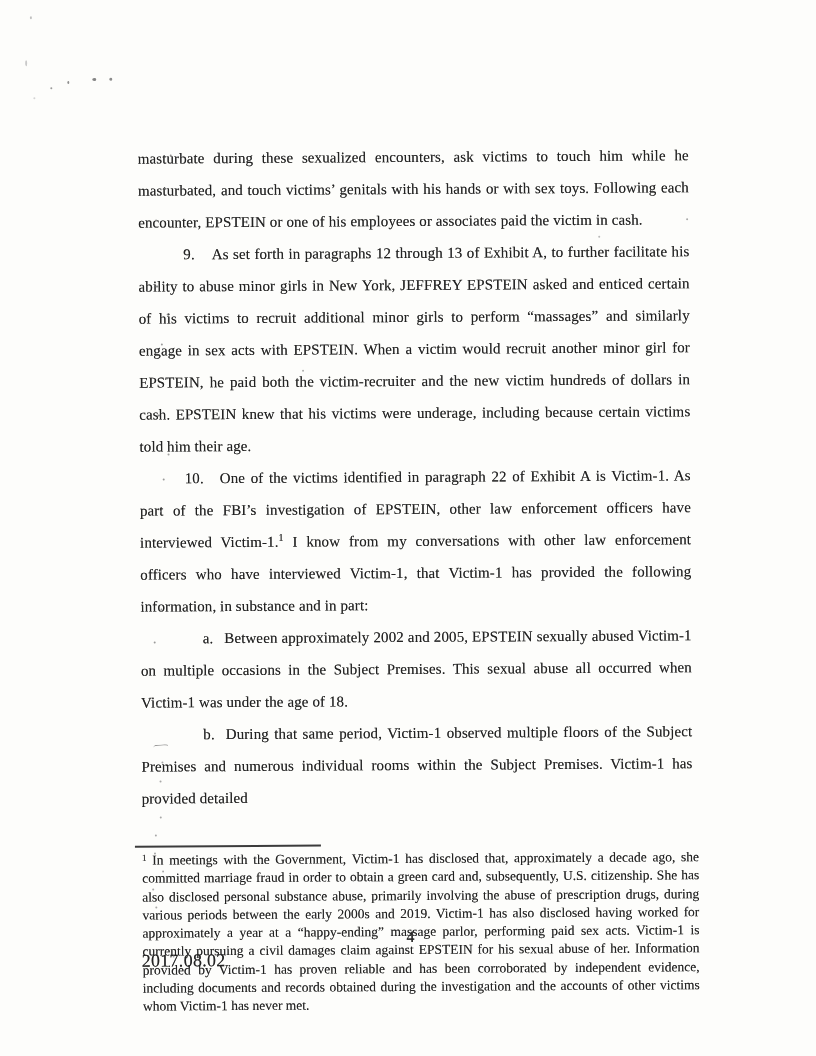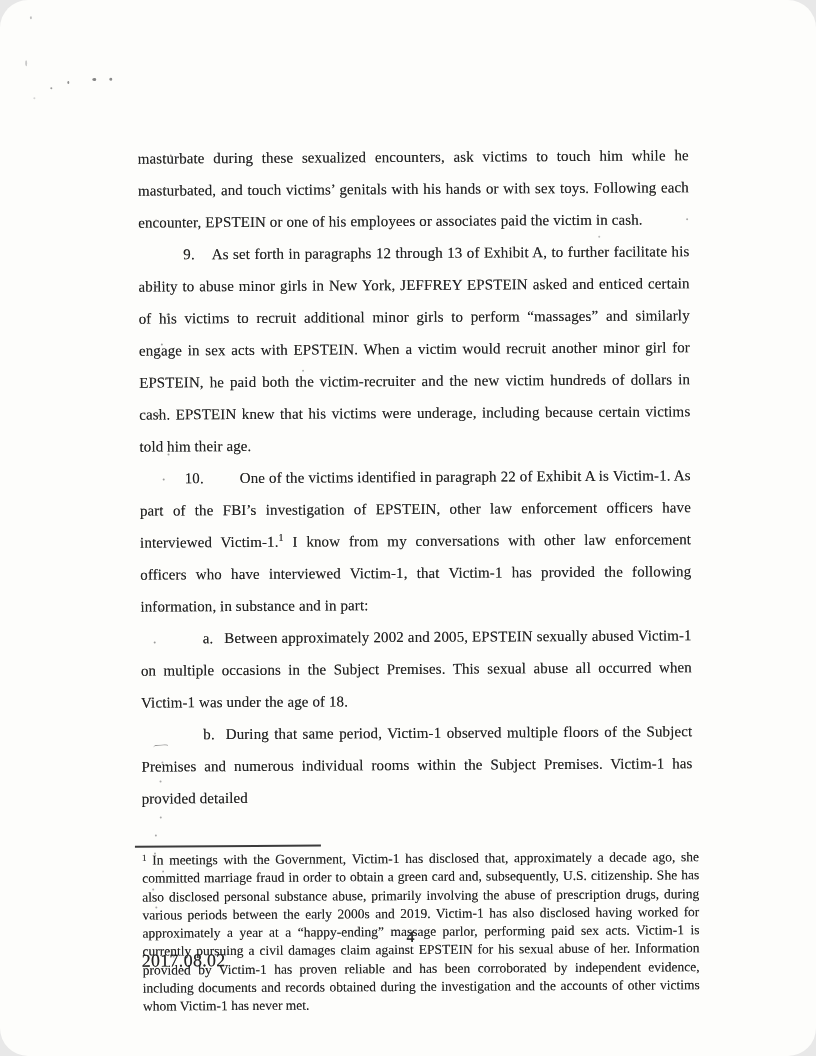--- a/index.html
+++ b/index.html
@@ -4,42 +4,41 @@
 <style>
   html,body{margin:0;padding:0;background:#e8e8e8;}
   .page{
     position:relative;
     width:816px;height:1056px;
     margin:0 auto;
     background:#fdfdfb;
     overflow:hidden;
     font-family:"Liberation Serif","DejaVu Serif",serif;
     color:#232323;
-    border-radius:28px;
   }
   .scan{
     position:absolute;inset:0;
     transform:rotate(-0.35deg);
     transform-origin:50% 50%;
   }
   .content{
     position:absolute;left:140px;top:141px;width:551px;
   }
   .body{
     margin:0;
     font-size:15px;
     line-height:32px;
     text-align:justify;
     text-shadow:0 0 .5px rgba(20,20,20,.55);
     letter-spacing:.1px;
   }
   .indent1{text-indent:45px;}
   .indent2{text-indent:62px;}
   .pnum{padding-right:17px;}
-  .pnum-wide{padding-right:36px;}
+  .pnum-wide{padding-right:16px;}
   .pletter{padding-right:11px;}
   sup.fn-ref{font-size:10px;line-height:0;vertical-align:6px;}
   .fnsep{
     width:186px;height:0;
     border-top:2px solid #3c3c3c;
     margin:31px 0 4px -7px;
   }
   .footnote{
     margin:0;
     width:557px;

